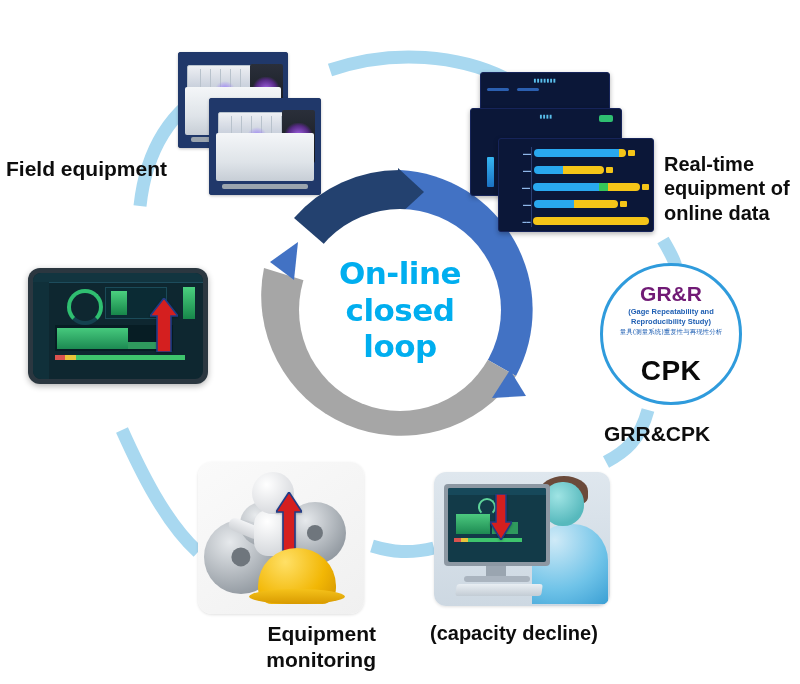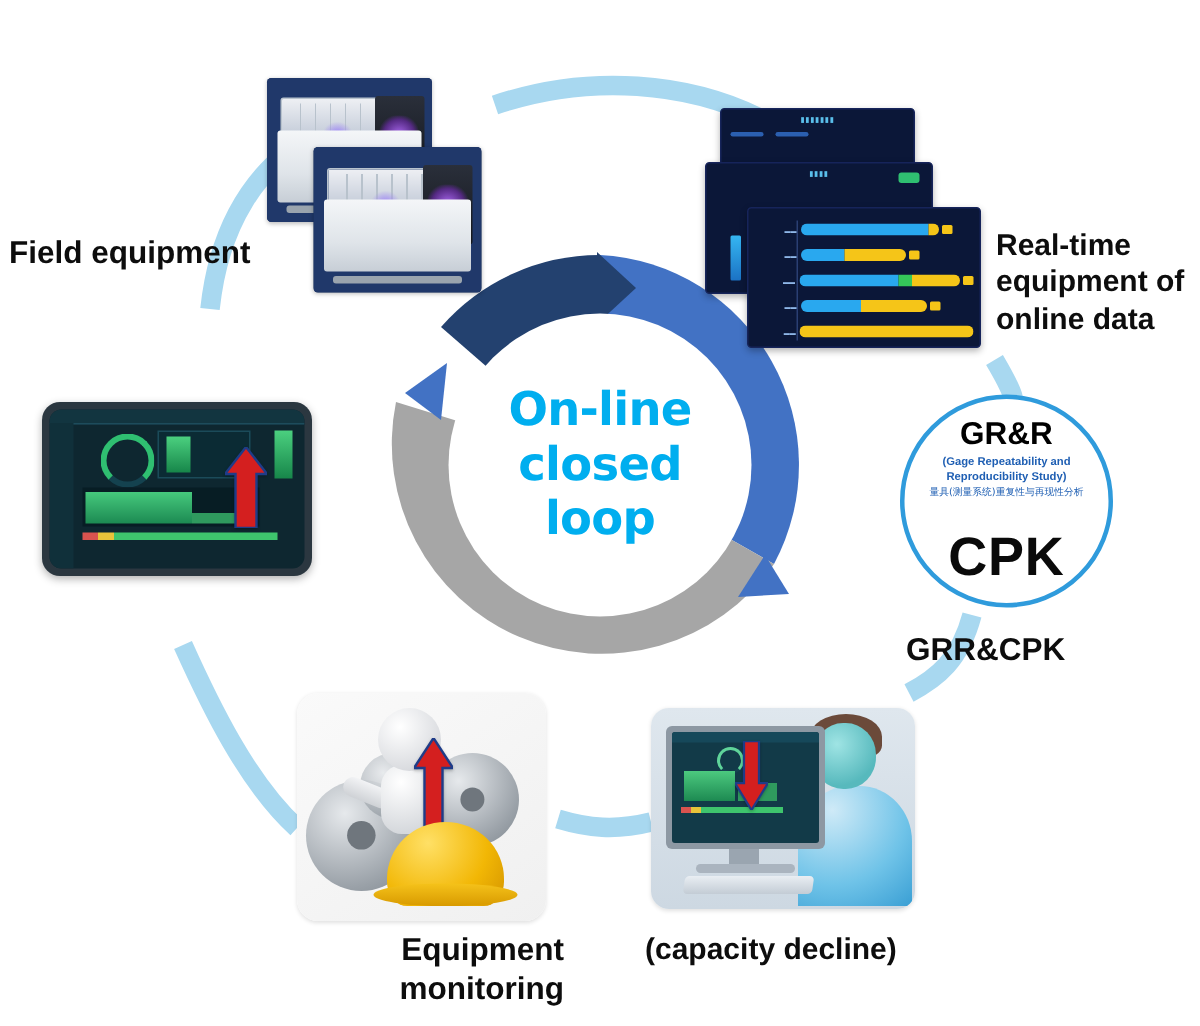--- a/index.html
+++ b/index.html
@@ -76,25 +76,25 @@
   .gb-y{background:#f5c518;height:100%;}
   .gb-g{background:#35c759;height:100%;width:8%;}
   .gtick{width:7px;height:6px;background:#f5c518;margin-left:2px;border-radius:1px;}
   .gsep{position:absolute;left:26px;top:0;bottom:0;width:1px;background:#2a3f73;}
 
   
   .grr{left:600px;top:263px;width:142px;height:142px;border-radius:50%;
        background:#ffffff;border:3px solid #2f9bdc;box-sizing:border-box;
        display:flex;flex-direction:column;align-items:center;justify-content:center;
        text-align:center;padding:4px;}
-  .grr .t1{color:#000000;font-weight:bold;font-size:21px;line-height:1;margin-bottom:3px;}
+  .grr .t1{color:#701a75;font-weight:bold;font-size:21px;line-height:1;margin-bottom:3px;}
   .grr .t2{color:#1f5fb3;font-size:7.5px;font-weight:bold;line-height:1.25;}
   .grr .t3{color:#1f5fb3;font-size:6.5px;line-height:1.2;margin-top:3px;
            font-family:"DejaVu Sans",sans-serif;}
-  .grr .t4{color:#0a0a0a;font-weight:bold;font-size:36px;line-height:1;margin-top:20px;
+  .grr .t4{color:#0a0a0a;font-weight:bold;font-size:28px;line-height:1;margin-top:20px;
            letter-spacing:.5px;}
 
   
   .tk{left:28px;top:268px;width:180px;height:116px;}
   .tk .bezel{position:absolute;inset:0;background:#2b3740;border-radius:12px;padding:5px;
              box-sizing:border-box;box-shadow:0 2px 6px rgba(0,0,0,.3);}
   .tk .scr{position:absolute;inset:5px;background:#0e2730;border-radius:8px;overflow:hidden;}
   .tk .topbar{position:absolute;left:0;right:0;top:0;height:9px;background:#123540;
               border-bottom:1px solid #1d4c5c;}
   .tk .sidebar{position:absolute;left:0;top:9px;bottom:0;width:16px;background:#10303a;}

